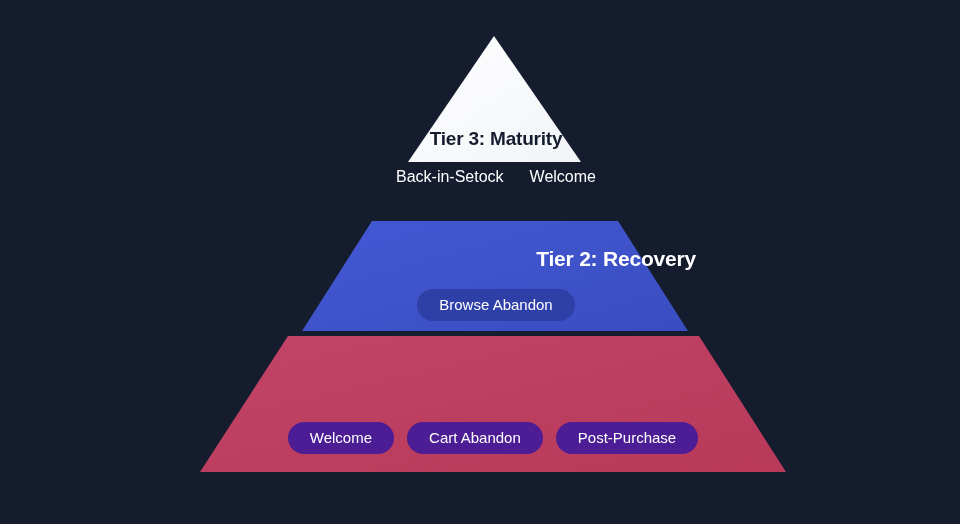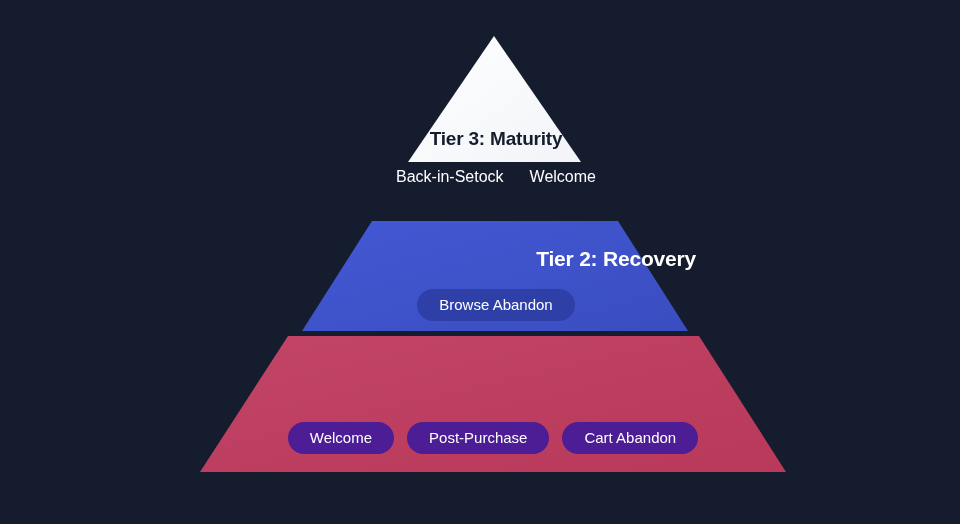--- a/index.html
+++ b/index.html
@@ -186,18 +186,18 @@
   <div class="layer" id="tier2-layer">
     <div id="tier2-title">Tier 2: Recovery</div>
     <div id="tier2-pills">
       <span class="pill pill-blue">Browse Abandon</span>
     </div>
   </div>
 
   <div class="layer" id="tier1-layer">
     <div id="tier1-pills">
       <span class="pill pill-rose">Welcome</span>
+      <span class="pill pill-rose">Cart Abandon</span>
       <span class="pill pill-rose">Post-Purchase</span>
-      <span class="pill pill-rose">Cart Abandon</span>
     </div>
   </div>
 
 </div>
 
 </body></html>

